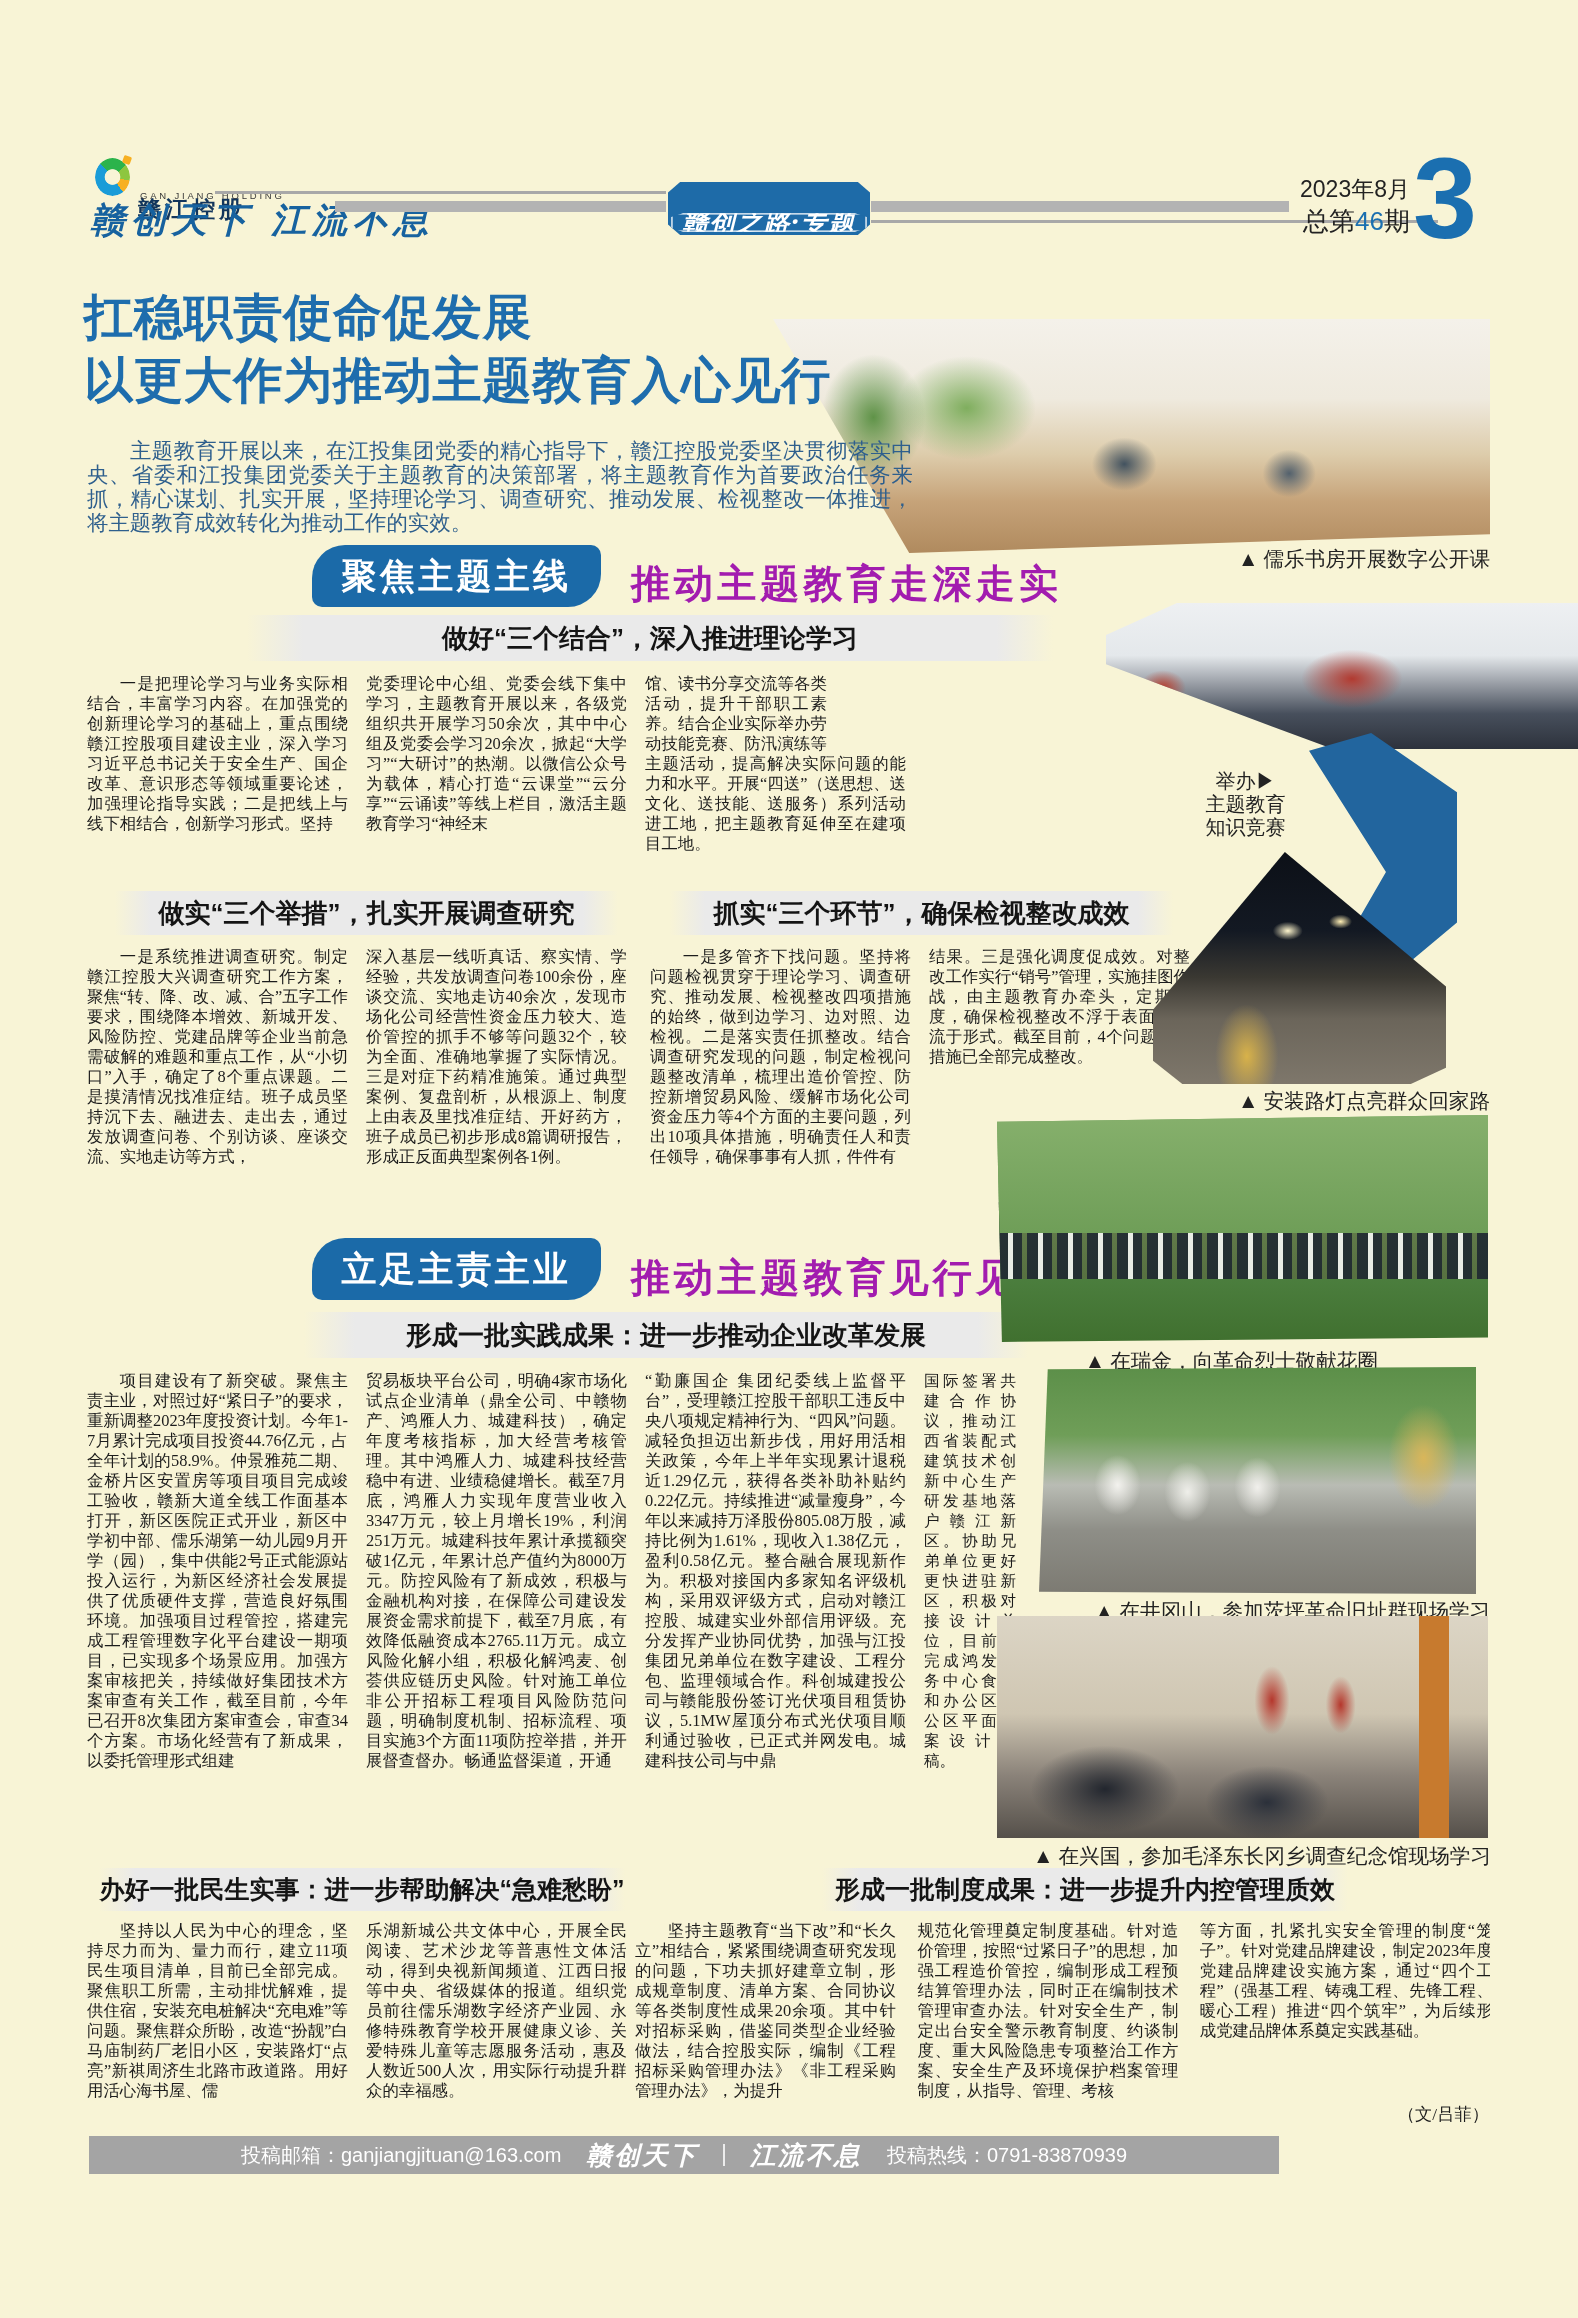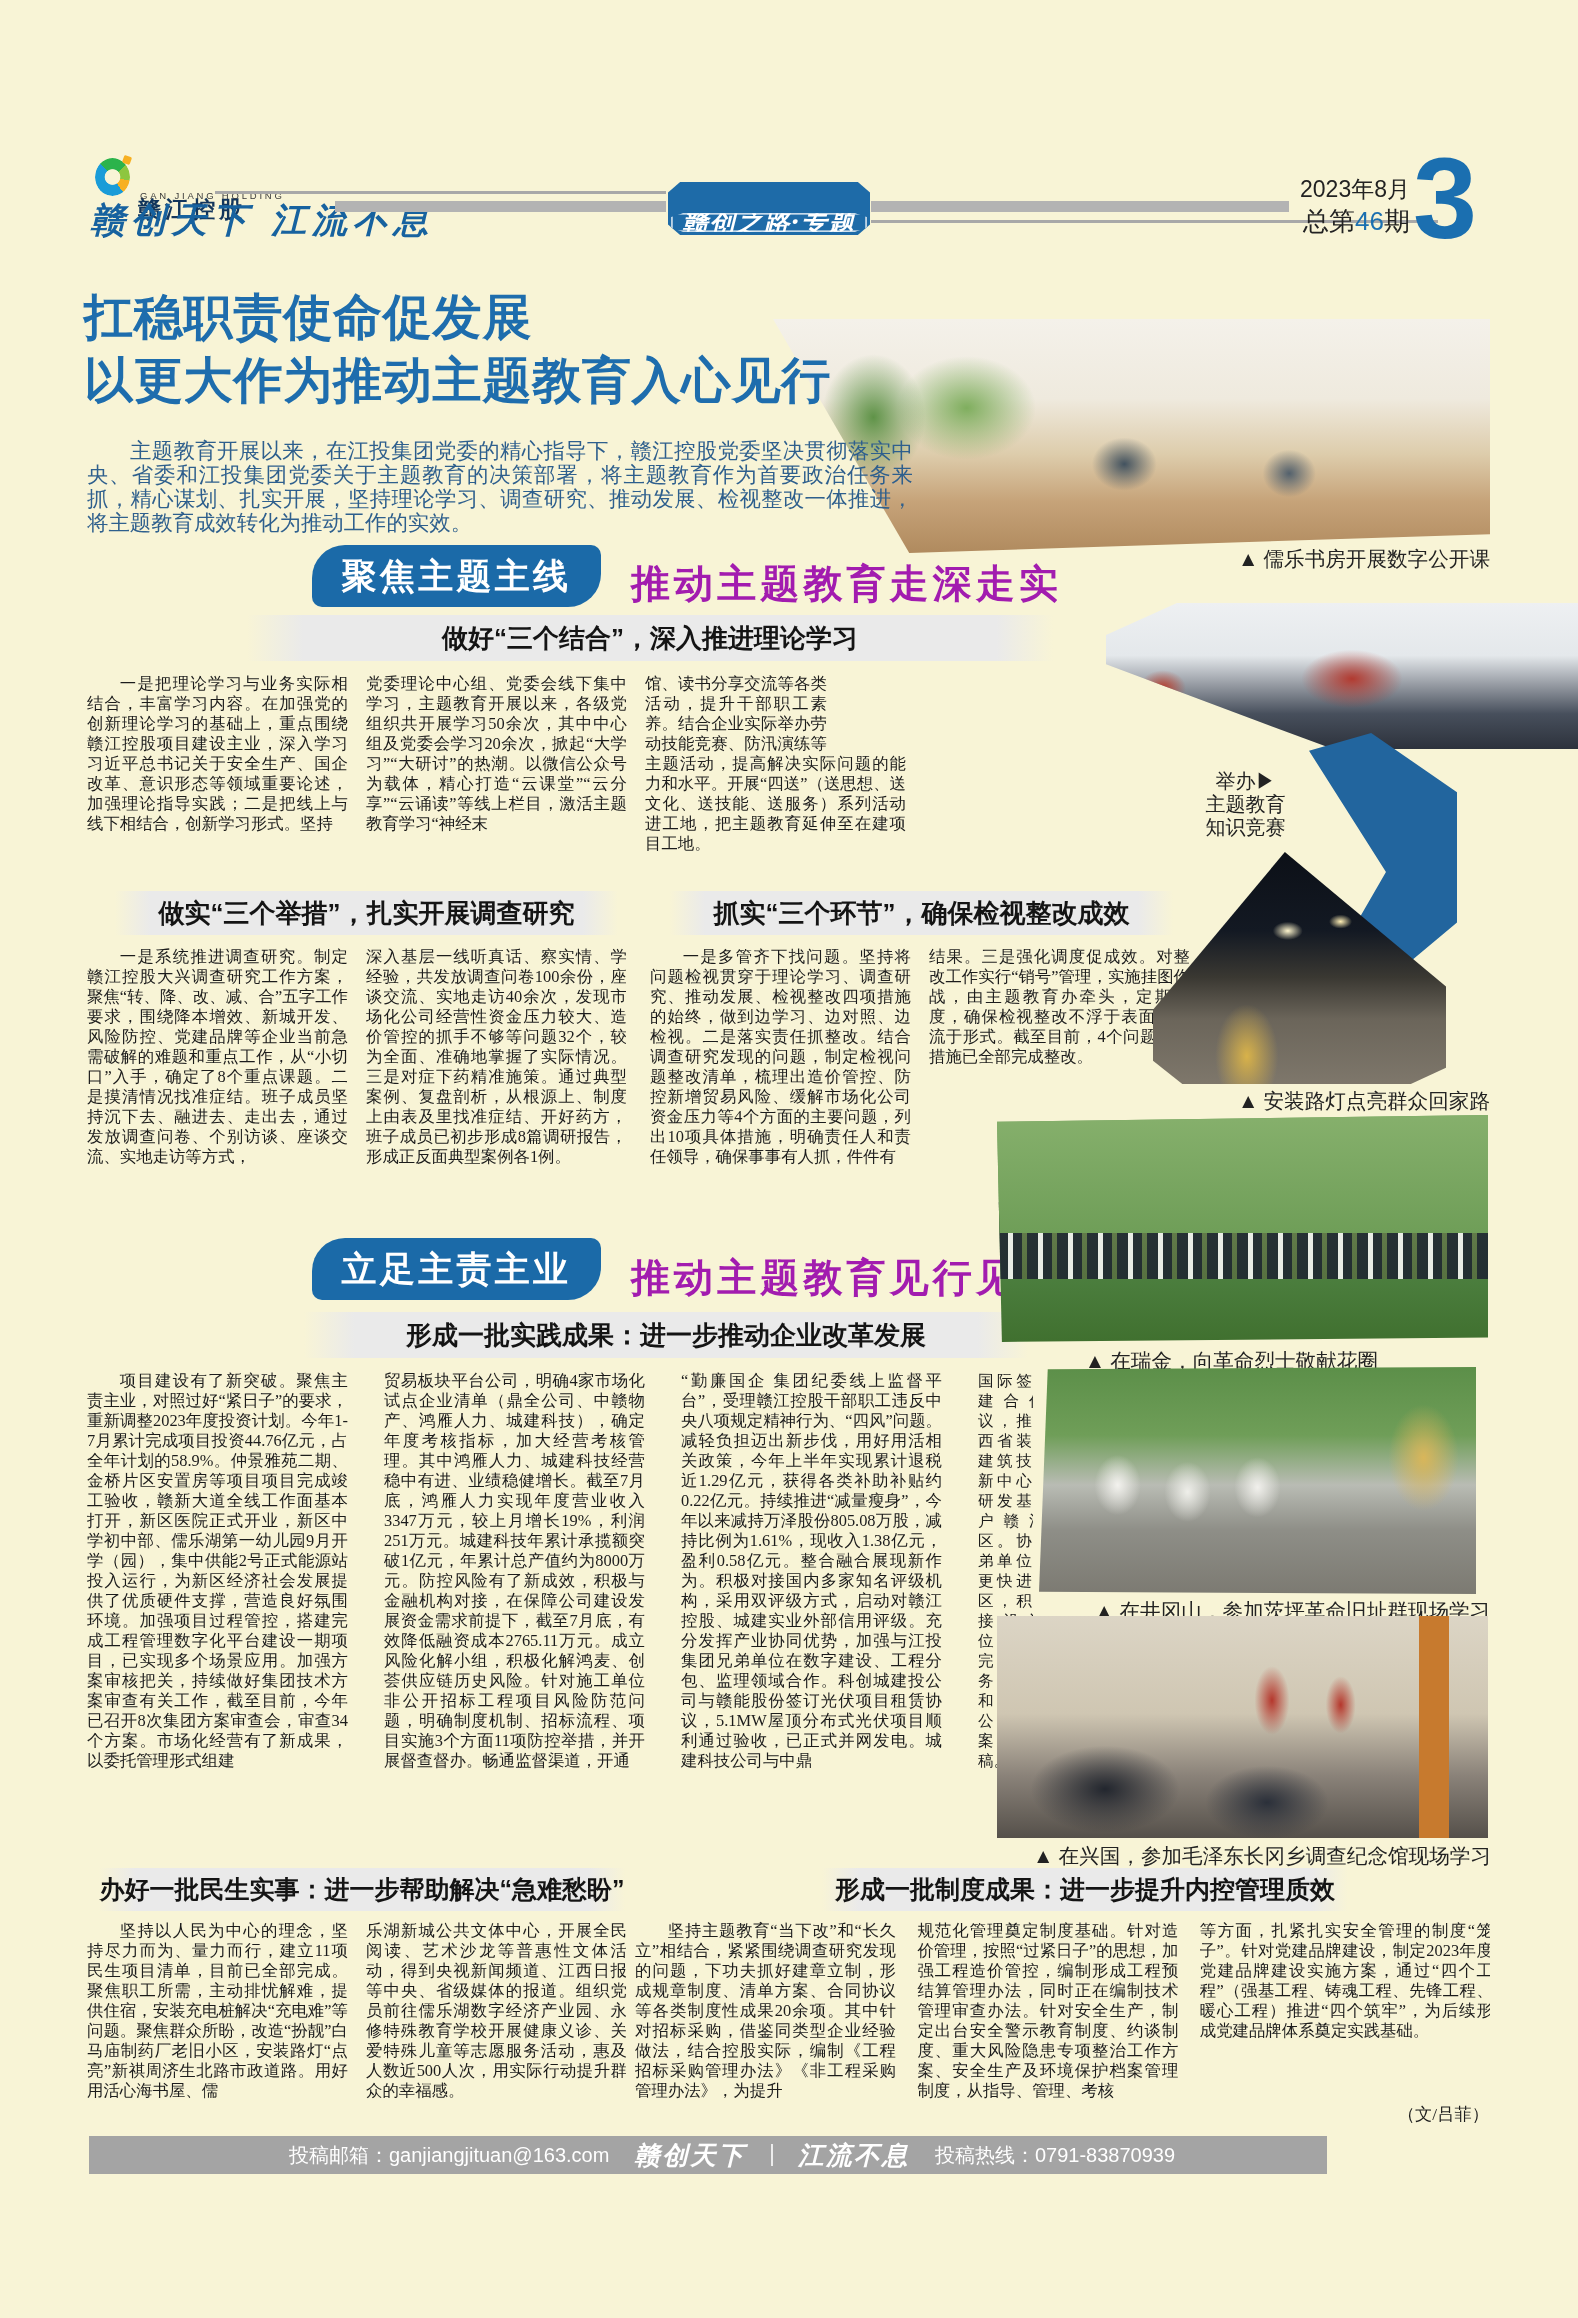--- a/index.html
+++ b/index.html
@@ -172,21 +172,21 @@
 
   <div class="abs sec-pill" style="left:312px;top:1238px;width:289px;height:62px;">
     <span class="sec-pill-text">立足主责主业</span>
   </div>
   <div class="abs sec-title" style="left:631px;top:1251px;">推动主题教育见行见效</div>
 
   <div class="abs subband" style="left:304px;top:1312px;width:724px;height:46px;">
     <span class="subband-text fs36">形成一批实践成果：进一步推动企业改革发展</span>
   </div>
 
-  <div class="abs colrow" style="left:87px;top:1371px;width:946px;height:497px;gap:36px;">
+  <div class="abs colrow" style="left:87px;top:1371px;width:946px;height:497px;">
     <div class="news-col w317 indent">项目建设有了新突破。聚焦主责主业，对照过好“紧日子”的要求，重新调整2023年度投资计划。今年1-7月累计完成项目投资44.76亿元，占全年计划的58.9%。仲景雅苑二期、金桥片区安置房等项目项目完成竣工验收，赣新大道全线工作面基本打开，新区医院正式开业，新区中学初中部、儒乐湖第一幼儿园9月开学（园），集中供能2号正式能源站投入运行，为新区经济社会发展提供了优质硬件支撑，营造良好氛围环境。加强项目过程管控，搭建完成工程管理数字化平台建设一期项目，已实现多个场景应用。加强方案审核把关，持续做好集团技术方案审查有关工作，截至目前，今年已召开8次集团方案审查会，审查34个方案。市场化经营有了新成果，以委托管理形式组建</div>
     <div class="news-col w317">贸易板块平台公司，明确4家市场化试点企业清单（鼎全公司、中赣物产、鸿雁人力、城建科技），确定年度考核指标，加大经营考核管理。其中鸿雁人力、城建科技经营稳中有进、业绩稳健增长。截至7月底，鸿雁人力实现年度营业收入3347万元，较上月增长19%，利润251万元。城建科技年累计承揽额突破1亿元，年累计总产值约为8000万元。防控风险有了新成效，积极与金融机构对接，在保障公司建设发展资金需求前提下，截至7月底，有效降低融资成本2765.11万元。成立风险化解小组，积极化解鸿麦、创荟供应链历史风险。针对施工单位非公开招标工程项目风险防范问题，明确制度机制、招标流程、项目实施3个方面11项防控举措，并开展督查督办。畅通监督渠道，开通</div>
     <div class="news-col w317">“勤廉国企 集团纪委线上监督平台”，受理赣江控股干部职工违反中央八项规定精神行为、“四风”问题。减轻负担迈出新步伐，用好用活相关政策，今年上半年实现累计退税近1.29亿元，获得各类补助补贴约0.22亿元。持续推进“减量瘦身”，今年以来减持万泽股份805.08万股，减持比例为1.61%，现收入1.38亿元，盈利0.58亿元。整合融合展现新作为。积极对接国内多家知名评级机构，采用双评级方式，启动对赣江控股、城建实业外部信用评级。充分发挥产业协同优势，加强与江投集团兄弟单位在数字建设、工程分包、监理领域合作。科创城建投公司与赣能股份签订光伏项目租赁协议，5.1MW屋顶分布式光伏项目顺利通过验收，已正式并网发电。城建科技公司与中鼎</div>
     <div class="news-col w112">国际签署共建合作协议，推动江西省装配式建筑技术创新中心生产研发基地落户赣江新区。协助兄弟单位更好更快进驻新区，积极对接设计单位，目前已完成鸿发商务中心食堂和办公区域公区平面方案设计初稿。</div>
   </div>
 
   <div class="abs subband" style="left:99px;top:1868px;width:526px;height:43px;">
     <span class="subband-text fs30">办好一批民生实事：进一步帮助解决“急难愁盼”</span>
   </div>
   <div class="abs subband" style="left:822px;top:1868px;width:526px;height:43px;">
@@ -219,21 +219,21 @@
       <div class="lawn"></div>
     </div>
   <div class="caption cap-right" style="left:1080px;top:1347px;width:298px;">▲ 在瑞金，向革命烈士敬献花圈</div>
 
   <div class="photo ph5" style="left:1039px;top:1367px;width:437px;height:227px;"></div>
   <div class="caption cap-right" style="left:1094px;top:1597px;width:388px;">▲ 在井冈山，参加茨坪革命旧址群现场学习</div>
 
   <div class="photo ph6" style="left:997px;top:1616px;width:491px;height:222px;"></div>
   <div class="caption" style="left:1033px;top:1842px;width:444px;">▲ 在兴国，参加毛泽东长冈乡调查纪念馆现场学习</div>
 
-  <div class="abs footer-bar" style="left:89px;top:2136px;width:1190px;height:38px;padding-left:48px;">
+  <div class="abs footer-bar" style="left:89px;top:2136px;width:1190px;height:38px;">
     <span class="footer-txt">投稿邮箱：ganjiangjituan@163.com</span>
     <span class="footer-slogan">赣创天下</span>
     <span class="footer-div"></span>
     <span class="footer-slogan">江流不息</span>
     <span class="footer-txt">投稿热线：0791-83870939</span>
   </div>
 
 </div>
 
 

